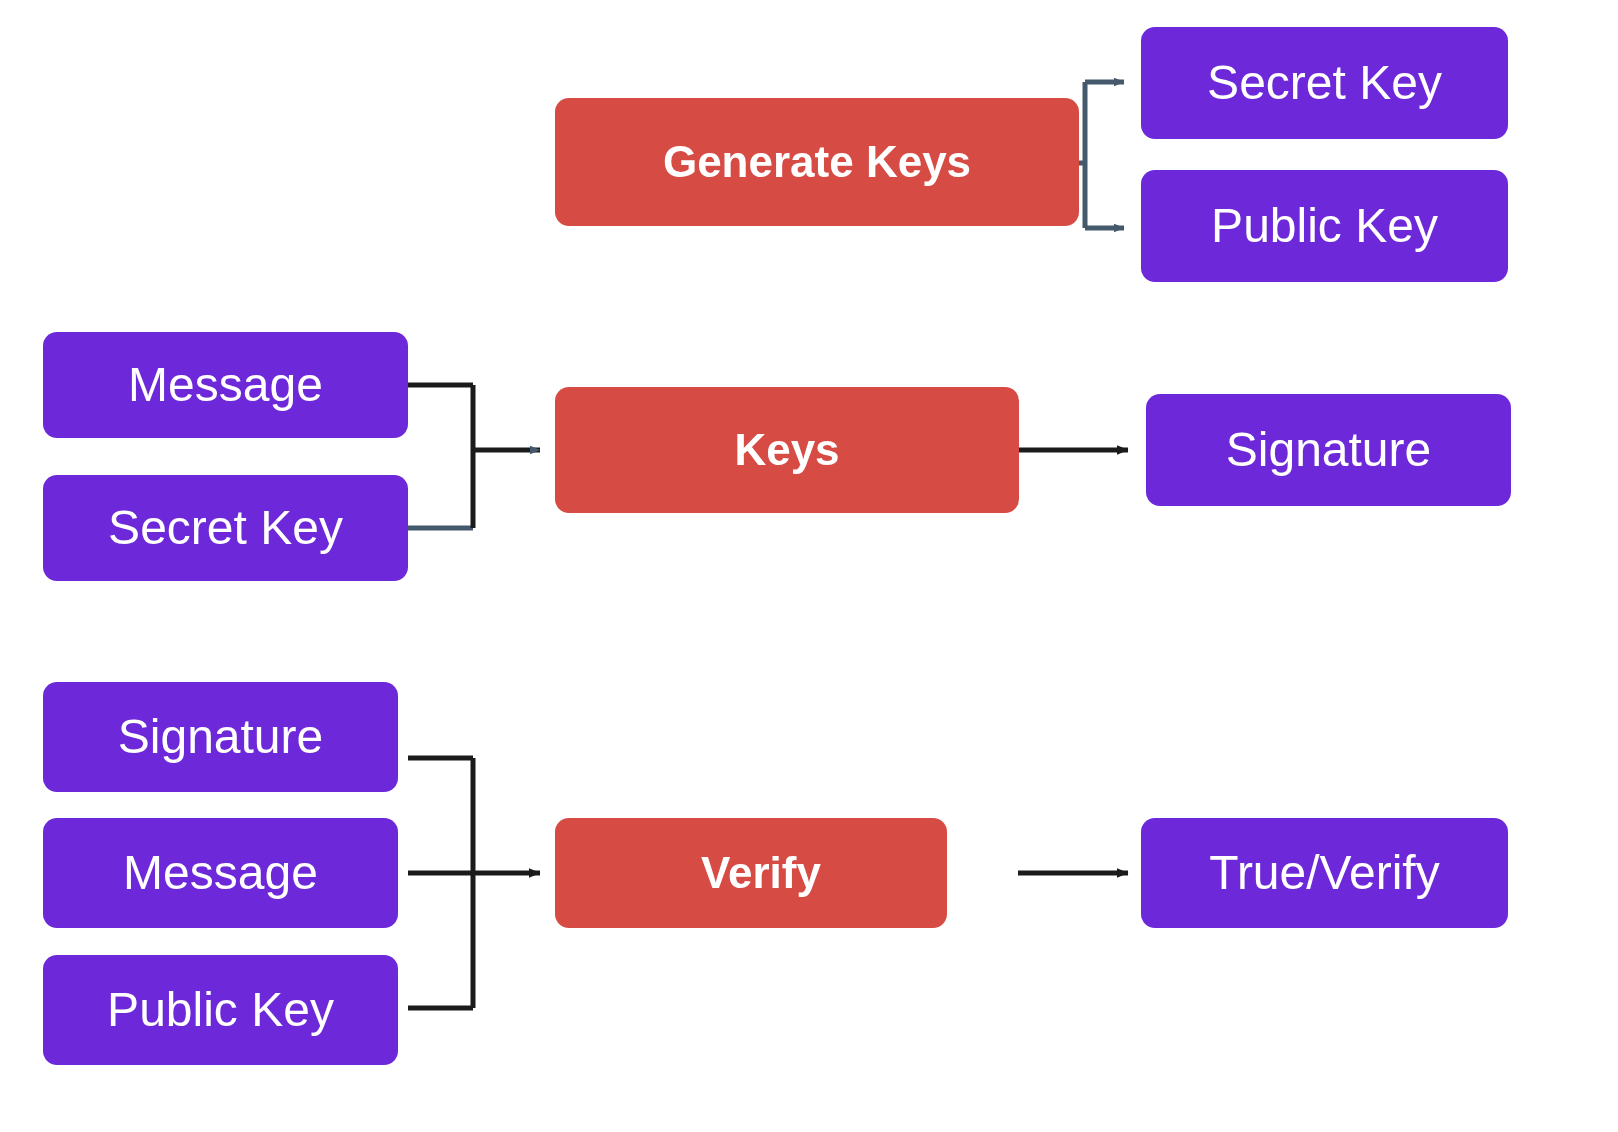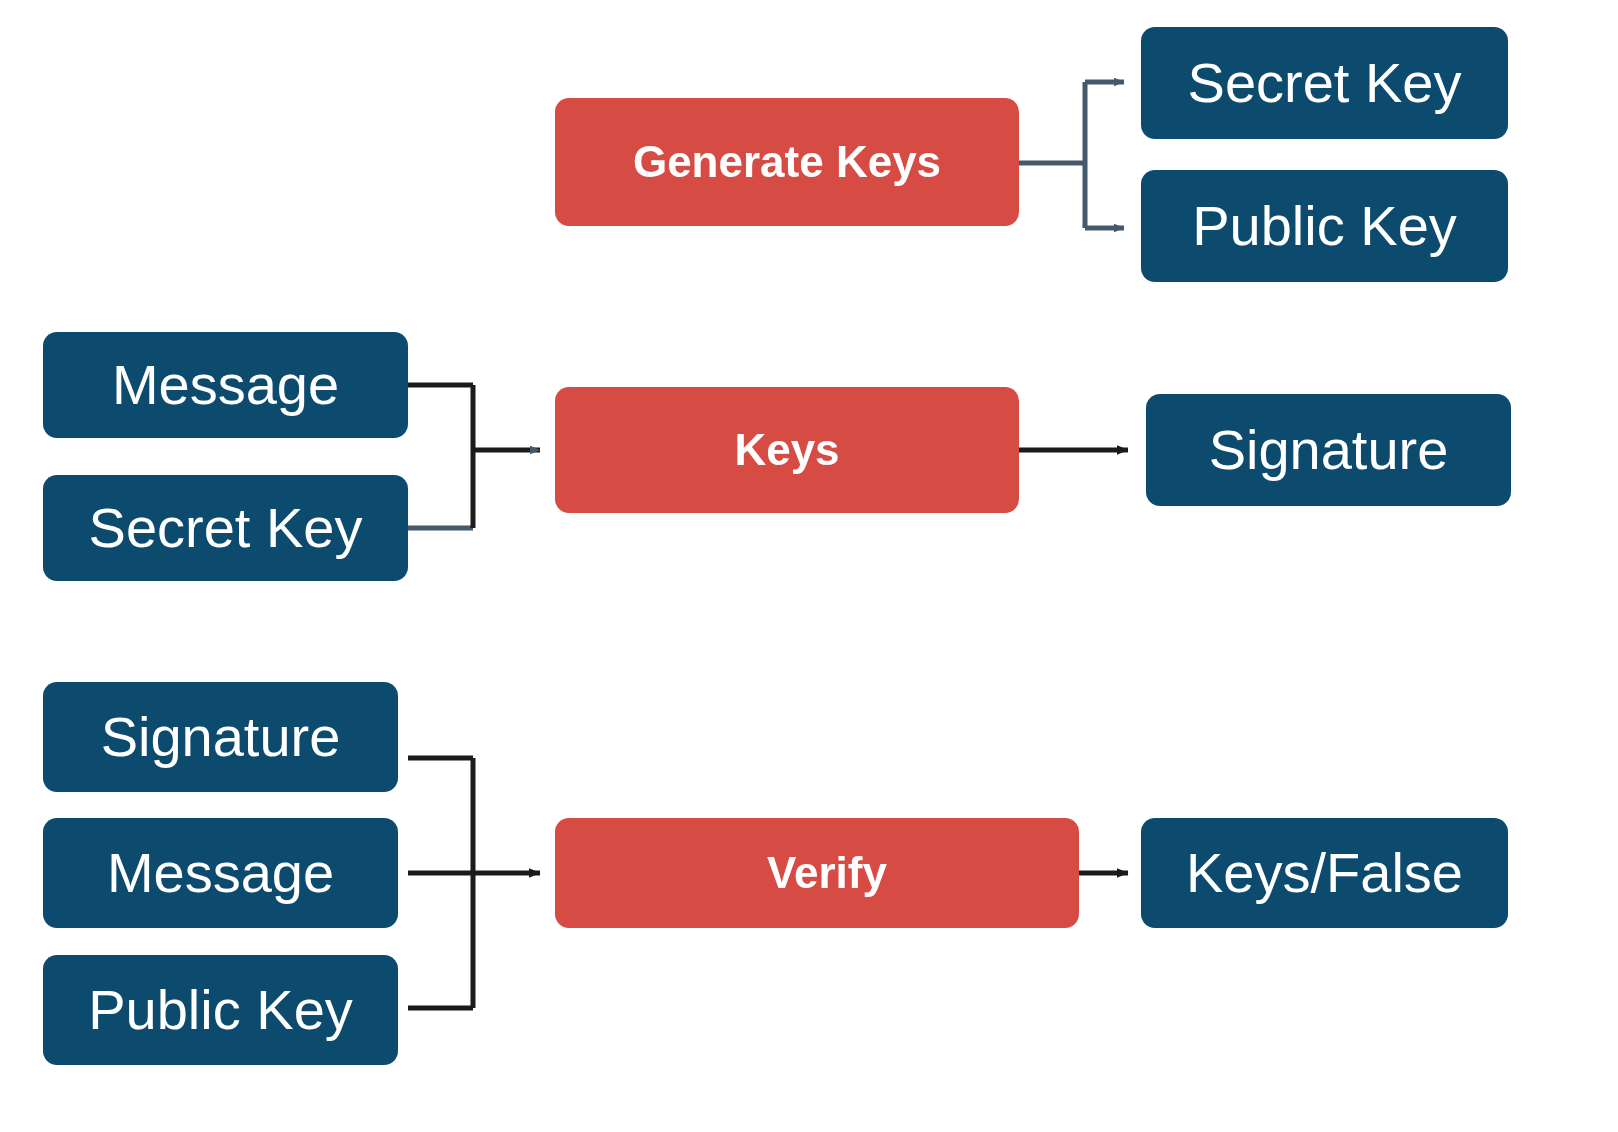--- a/index.html
+++ b/index.html
@@ -24,22 +24,22 @@
     align-items: center;
     justify-content: center;
     color: #ffffff;
     border-radius: 14px;
     text-align: center;
     line-height: 1.1;
     user-select: none;
     z-index: 3;
   }
   .node.data {
-    background: #0c4a6e;
-    font-size: 56px;
+    background: #6d28d9;
+    font-size: 48px;
     font-weight: 400;
   }
   .node.op {
     background: #D74B45;
     font-size: 44px;
     font-weight: 700;
   }
   .edges {
     position: absolute;
     left: 0;
@@ -88,37 +88,37 @@
       <path d="M408,1008 L473,1008" fill="none" stroke="#1b1b1b" stroke-width="5"></path>
       <path d="M473,758 L473,1008" fill="none" stroke="#1b1b1b" stroke-width="5"></path>
       <path d="M473,873 L540,873" fill="none" stroke="#1b1b1b" stroke-width="5" marker-end="url(#arrow-dark)"></path>
     </g>
 
     <g>
       <path d="M1018,873 L1128,873" fill="none" stroke="#1b1b1b" stroke-width="5" marker-end="url(#arrow-dark)"></path>
     </g>
   </svg>
 
-  <div class="node op" style="left:555px; top:98px; width:464px; height:128px;">Generate Keys</div>
+  <div class="node op" style="left:555px; top:98px; width:524px; height:128px;">Generate Keys</div>
 
   <div class="node data" style="left:1141px; top:27px; width:367px; height:112px;">Secret Key</div>
 
   <div class="node data" style="left:1141px; top:170px; width:367px; height:112px;">Public Key</div>
 
   <div class="node data" style="left:43px; top:332px; width:365px; height:106px;">Message</div>
 
   <div class="node data" style="left:43px; top:475px; width:365px; height:106px;">Secret Key</div>
 
   <div class="node op" style="left:555px; top:387px; width:464px; height:126px;">Keys</div>
 
   <div class="node data" style="left:1146px; top:394px; width:365px; height:112px;">Signature</div>
 
   <div class="node data" style="left:43px; top:682px; width:355px; height:110px;">Signature</div>
 
   <div class="node data" style="left:43px; top:818px; width:355px; height:110px;">Message</div>
 
   <div class="node data" style="left:43px; top:955px; width:355px; height:110px;">Public Key</div>
 
-  <div class="node op" style="left:555px; top:818px; width:524px; height:110px;padding-left:20px;">Verify</div>
+  <div class="node op" style="left:555px; top:818px; width:392px; height:110px;padding-left:20px;">Verify</div>
 
-  <div class="node data" style="left:1141px; top:818px; width:367px; height:110px;">Keys/False</div>
+  <div class="node data" style="left:1141px; top:818px; width:367px; height:110px;">True/Verify</div>
 
 </div>
 
 </body></html>

